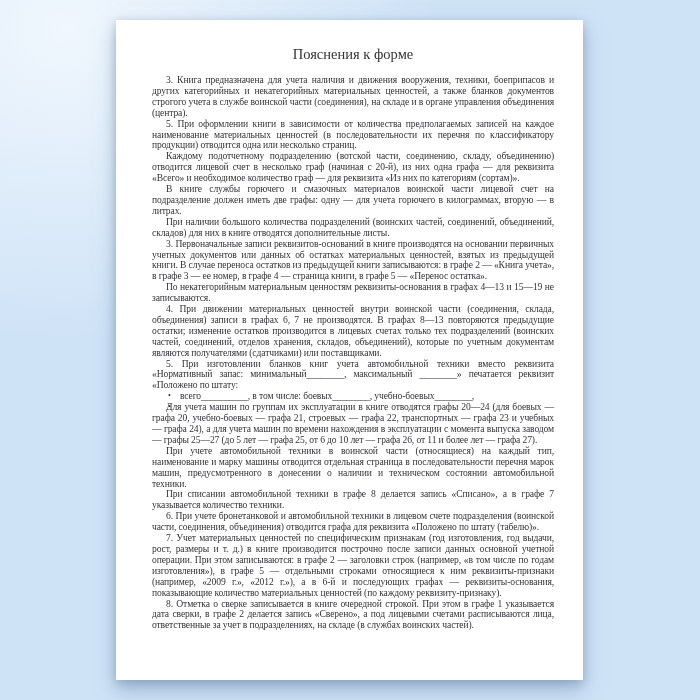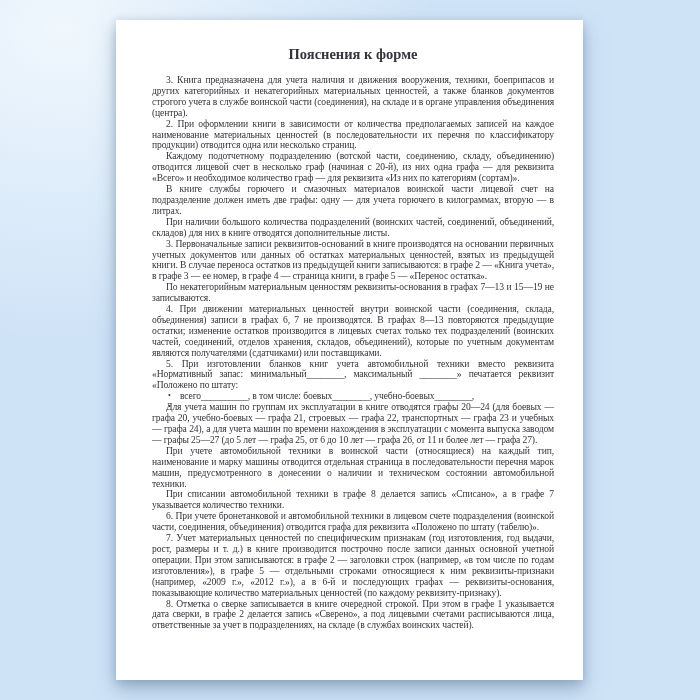--- a/index.html
+++ b/index.html
@@ -31,21 +31,21 @@
     box-shadow:
       0 9px 18px var(--shadow),
       0 2px 8px rgba(98,128,160,0.32);
     padding:26px 29px 0 36px;
     overflow:hidden;
   }
   .doc-title{
     margin:0 0 12px 0;
     font-size:14.5px;
     line-height:17px;
-    font-weight:bold;
+    font-weight:normal;
     text-align:center;
     color:var(--ink);
   }
   .doc-body{
     color:var(--ink);
     font-size:9.6px;
     line-height:10.9px;
     letter-spacing:-0.12px;
   }
   .para{
@@ -66,26 +66,26 @@
   }
 </style>
 </head>
 <body>
 
 <div class="scene">
   <div class="sheet">
     <h1 class="doc-title">Пояснения к форме</h1>
     <div class="doc-body">
         <p class="para">3. Книга предназначена для учета наличия и движения вооружения, техники, боеприпасов и других категорийных и некатегорийных материальных ценностей, а также бланков документов строгого учета в службе воинской части (соединения), на складе и в органе управления объединения (центра).</p>
-        <p class="para">2. При оформлении книги в зависимости от количества предполагаемых записей на каждое наименование материальных ценностей (в последовательности их перечня по классификатору продукции) отводится одна или несколько страниц.</p>
+        <p class="para">5. При оформлении книги в зависимости от количества предполагаемых записей на каждое наименование материальных ценностей (в последовательности их перечня по классификатору продукции) отводится одна или несколько страниц.</p>
         <p class="para">Каждому подотчетному подразделению (вотской части, соединению, складу, объединению) отводится лицевой счет в несколько граф (начиная с 20-й), из них одна графа — для реквизита «Всего» и необходимое количество граф — для реквизита «Из них по категориям (сортам)».</p>
         <p class="para">В книге службы горючего и смазочных материалов воинской части лицевой счет на подразделение должен иметь две графы: одну — для учета горючего в килограммах, вторую — в литрах.</p>
         <p class="para">При наличии большого количества подразделений (воинских частей, соединений, объединений, складов) для них в книге отводятся дополнительные листы.</p>
         <p class="para">3. Первоначальные записи реквизитов-оснований в книге производятся на основании первичных учетных документов или данных об остатках материальных ценностей, взятых из предыдущей книги. В случае переноса остатков из предыдущей книги записываются: в графе 2 — «Книга учета», в графе 3 — ее номер, в графе 4 — страница книги, в графе 5 — «Перенос остатка».</p>
-        <p class="para">По некатегорийным материальным ценностям реквизиты-основания в графах 7—13 и 15—19 не записываются.</p>
+        <p class="para">По некатегорийным материальным ценностям реквизиты-основания в графах 4—13 и 15—19 не записываются.</p>
         <p class="para">4. При движении материальных ценностей внутри воинской части (соединения, склада, объединения) записи в графах 6, 7 не производятся. В графах 8—13 повторяются предыдущие остатки; изменение остатков производится в лицевых счетах только тех подразделений (воинских частей, соединений, отделов хранения, складов, объединений), которые по учетным документам являются получателями (сдатчиками) или поставщиками.</p>
         <p class="para">5. При изготовлении бланков книг учета автомобильной техники вместо реквизита «Нормативный запас: минимальный________, максимальный ________» печатается реквизит «Положено по штату:</p>
         <p class="para bullet"><span class="marker">•</span><span>всего__________, в том числе: боевых________, учебно-боевых________,</span></p>
         <p class="para bullet"><span class="marker">•</span></p>
         <p class="para">Для учета машин по группам их эксплуатации в книге отводятся графы 20—24 (для боевых — графа 20, учебно-боевых — графа 21, строевых — графа 22, транспортных — графа 23 и учебных — графа 24), а для учета машин по времени нахождения в эксплуатации с момента выпуска заводом — графы 25—27 (до 5 лет — графа 25, от 6 до 10 лет — графа 26, от 11 и более лет — графа 27).</p>
         <p class="para">При учете автомобильной техники в воинской части (относящиеся) на каждый тип, наименование и марку машины отводится отдельная страница в последовательности перечня марок машин, предусмотренного в донесении о наличии и техническом состоянии автомобильной техники.</p>
         <p class="para">При списании автомобильной техники в графе 8 делается запись «Списано», а в графе 7 указывается количество техники.</p>
         <p class="para">6. При учете бронетанковой и автомобильной техники в лицевом счете подразделения (воинской части, соединения, объединения) отводится графа для реквизита «Положено по штату (табелю)».</p>
         <p class="para">7. Учет материальных ценностей по специфическим признакам (год изготовления, год выдачи, рост, размеры и т. д.) в книге производится построчно после записи данных основной учетной операции. При этом записываются: в графе 2 — заголовки строк (например, «в том числе по годам изготовления»), в графе 5 — отдельными строками относящиеся к ним реквизиты-признаки (например, «2009 г.», «2012 г.»), а в 6-й и последующих графах — реквизиты-основания, показывающие количество материальных ценностей (по каждому реквизиту-признаку).</p>
         <p class="para">8. Отметка о сверке записывается в книге очередной строкой. При этом в графе 1 указывается дата сверки, в графе 2 делается запись «Сверено», а под лицевыми счетами расписываются лица, ответственные за учет в подразделениях, на складе (в службах воинских частей).</p>

